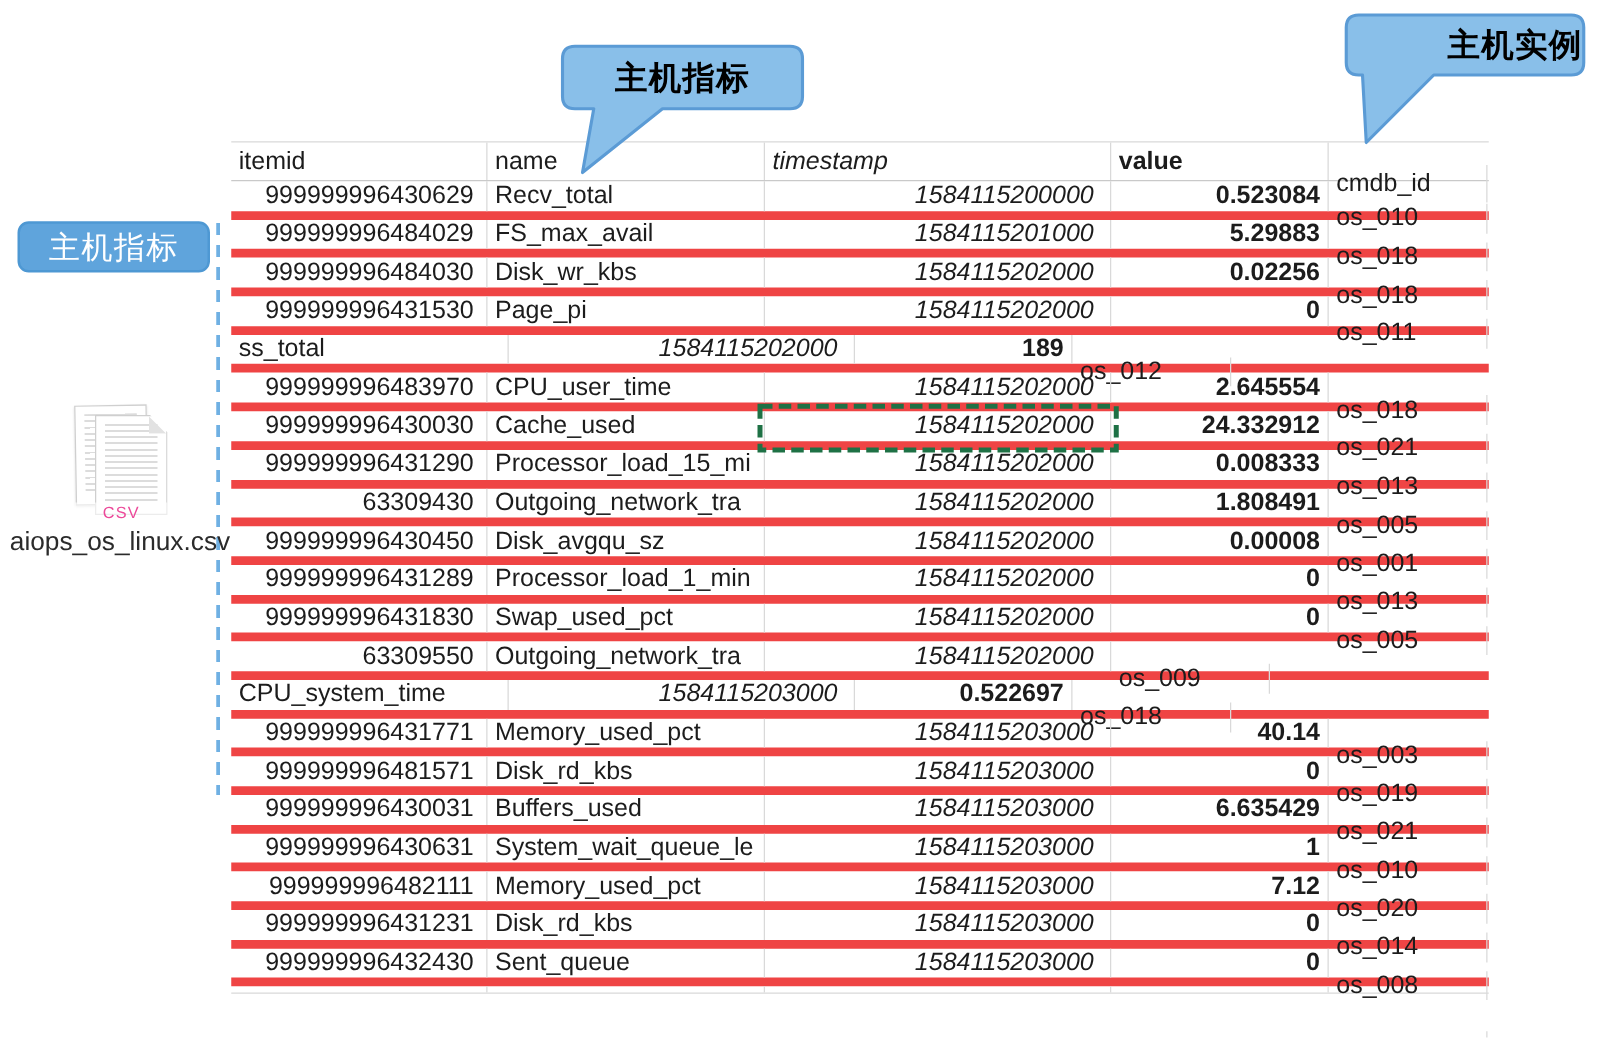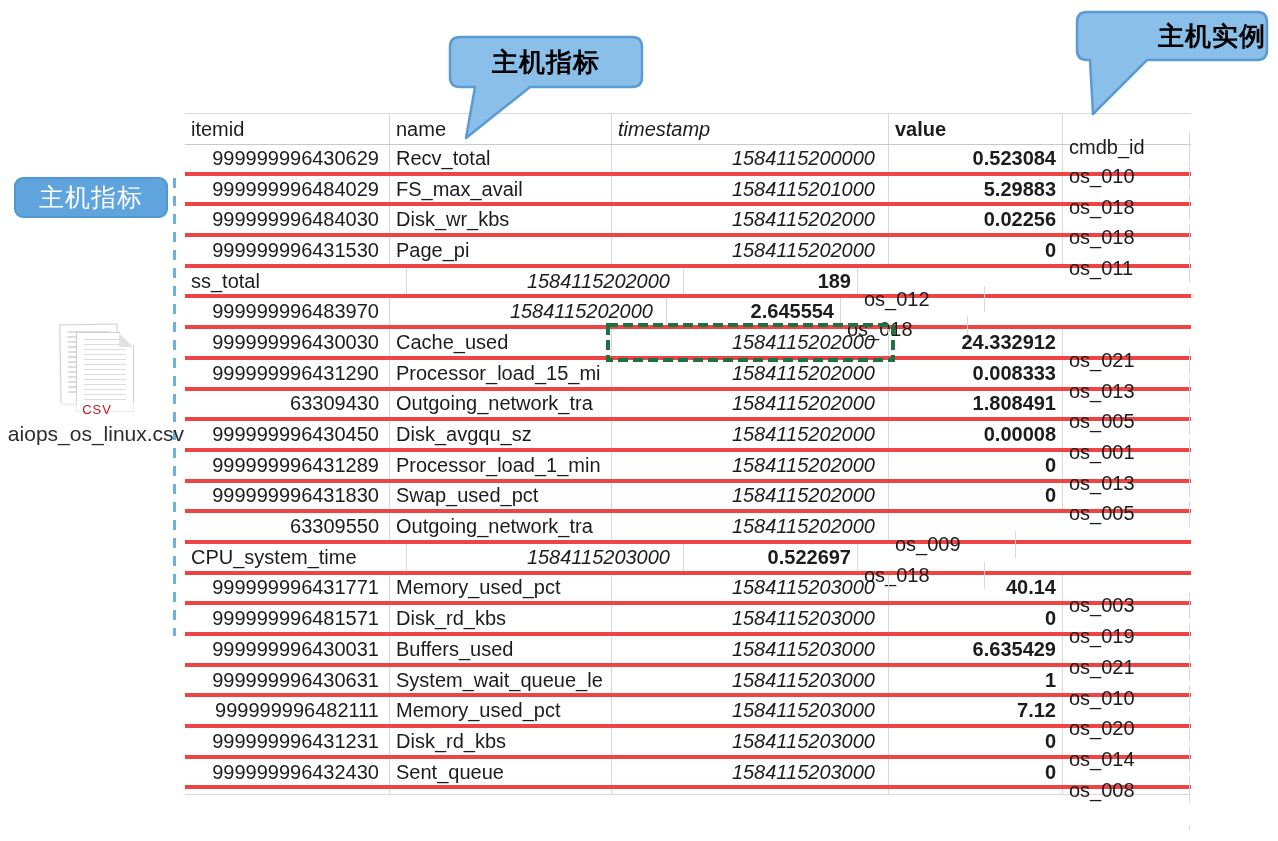--- a/index.html
+++ b/index.html
@@ -4,21 +4,21 @@
 <style>
   * { margin:0; padding:0; box-sizing:border-box; }
   html,body { background:#fff; }
   body { width:1278px; height:841px; position:relative; overflow:hidden;
          font-family:"Liberation Sans", sans-serif; }
   .canvas { position:absolute; inset:0; }
 
   
   .table-wrap { position:absolute; left:185px; top:113px; width:1006px;
                 border-top:1px solid #d9d9d9; font-size:20px; color:#1c1c1c; }
-  .tr { display:flex; height:30.7px; border-bottom:4px solid #ef4444; align-items:center; }
+  .tr { display:flex; height:30.7px; border-bottom:7px solid #ef4444; align-items:center; }
   .tr.thead { height:31px; border-bottom:1px solid #c9c9c9; }
   .td { height:100%; display:flex; align-items:center; overflow:hidden;
         white-space:nowrap; border-right:1px solid #d9d9d9; line-height:29px; }
   .c0 { width:205px; justify-content:flex-end; padding-right:10px; }
   .c1 { width:222px; justify-content:flex-start; padding-left:6px; }
   .c2 { width:277px; justify-content:flex-end; padding-right:13px;font-style:italic; }
   .c3 { width:174px; justify-content:flex-end; padding-right:6px;font-weight:bold; }
   .c4 { width:127px; justify-content:flex-start; padding-left:6px;margin-top:36px; }
   .thead .td { justify-content:flex-start; padding-left:6px; padding-right:0; }
   .partial { display:flex; height:6px; border-bottom:1px solid #d9d9d9; }
@@ -52,21 +52,21 @@
   .page { position:absolute; background:#fff; border:1px solid #cfcfcf;
           box-shadow:0 1px 2px rgba(0,0,0,.15); }
   .page::before { content:""; position:absolute; left:7px; right:7px; top:6px; bottom:8px;
                   background:repeating-linear-gradient(to bottom,#dcdcdc 0 1.5px,transparent 1.5px 5px); }
   .page.back  { left:60px; top:6px;  width:58px; height:80px; transform:rotate(-1deg); }
   .page.front { left:76px; top:14px; width:58px; height:80px;
                 clip-path:polygon(0 0, calc(100% - 14px) 0, 100% 14px, 100% 100%, 0 100%); }
   .fold { position:absolute; top:0; right:0; width:14px; height:14px; background:#e2e2e2;
           clip-path:polygon(0 0, 100% 100%, 0 100%); }
   .csv-tag { position:absolute; left:60px; top:84px; width:74px; text-align:center;
-             font-size:13px; letter-spacing:1px; color:#b91c1c; background:rgba(255,255,255,.6); }
+             font-size:13px; letter-spacing:1px; color:#ec4899; background:rgba(255,255,255,.6); }
   .filename { position:absolute; left:0; top:104px; width:192px; text-align:center;
               font-size:21px; color:#2b2b2b; }
 </style>
 </head>
 <body>
 
 <div class="canvas">
 
   <div class="table-wrap">
     <div class="tr thead">
@@ -106,20 +106,21 @@
           <div class="td c4">os_011</div>
         </div>
         <div class="tr">
           <div class="td c1">ss_total</div>
           <div class="td c2">1584115202000</div>
           <div class="td c3">189</div>
           <div class="td c4">os_012</div>
         </div>
         <div class="tr">
           <div class="td c0">999999996483970</div>
+          <div class="td c1">CPU_user_time</div>
           <div class="td c2">1584115202000</div>
           <div class="td c3">2.645554</div>
           <div class="td c4">os_018</div>
         </div>
         <div class="tr">
           <div class="td c0">999999996430030</div>
           <div class="td c1">Cache_used</div>
           <div class="td c2">1584115202000</div>
           <div class="td c3">24.332912</div>
           <div class="td c4">os_021</div>

